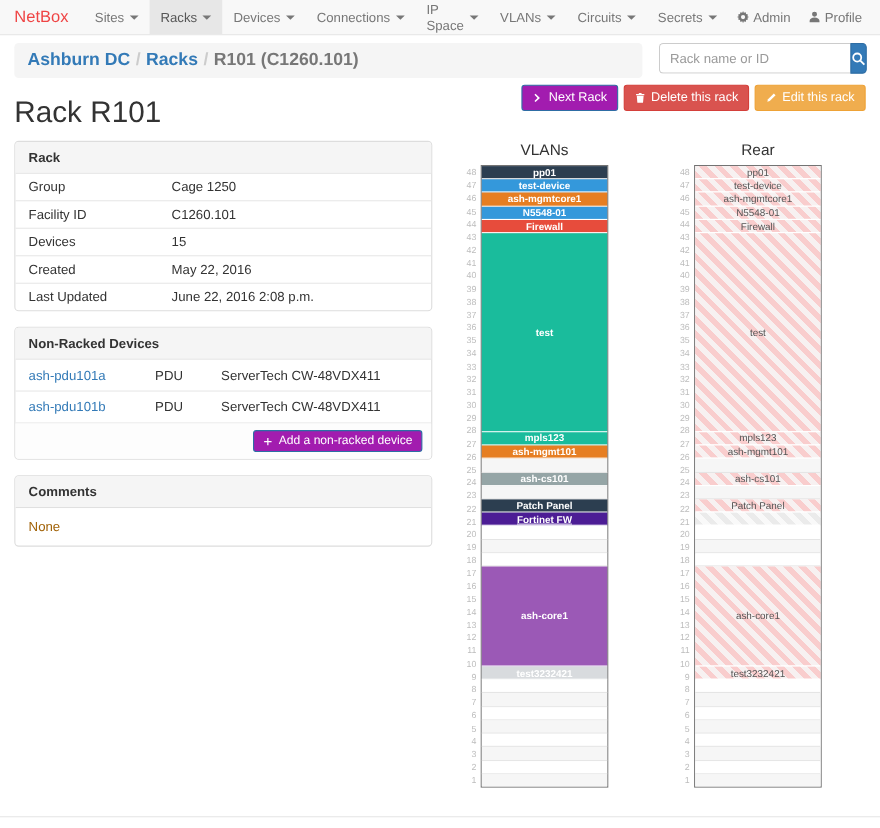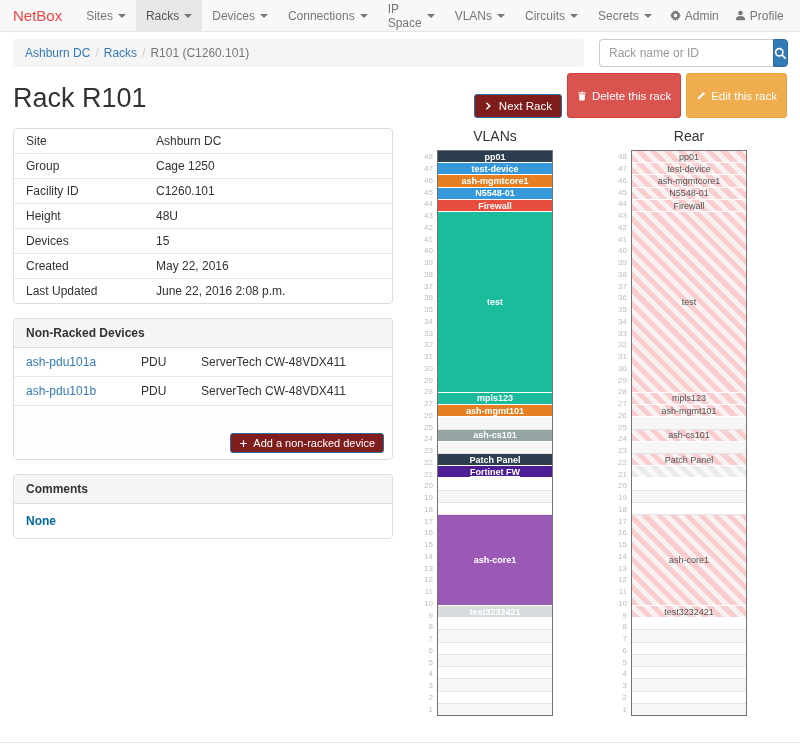--- a/index.html
+++ b/index.html
@@ -44,21 +44,21 @@
     border-left: 4px solid transparent; border-right: 4px solid transparent;
     border-top: 4px solid #777;
   }
   .icon { display: inline-flex; align-items: center; }
   .icon svg { display: block; }
 
   
   .crumb-row { display: flex; margin: 7px 13px 0 13px; align-items: flex-start; }
   .breadcrumb {
     flex: 1; background: #f5f5f5; border-radius: 4px;
-    padding: 7px 12px; font-size: 12px; color: #777;
+    padding: 7px 12px; font-size: 16px; color: #777; font-weight: bold;
   }
   .breadcrumb .sep { color: #ccc; padding: 0 5px; }
   .search-form { display: flex; width: 188px; margin-left: 15px; }
   .search-form input {
     flex: 1; height: 28px; border: 1px solid #ccc;
     border-right: none; border-radius: 4px 0 0 4px;
     padding: 0 9px; font-size: 12px; color: #555; outline: none;
     font-family: inherit;
   }
   .search-form input::placeholder { color: #9a9a9a; }
@@ -72,21 +72,21 @@
   
   .title-row { margin: 4px 13px 0 13px; display: flex; align-items: flex-start; }
   h1.page-title { font-size: 27px; font-weight: 500; color: #333; margin-top: 12px; }
   .title-buttons { margin-left: auto; display: flex; gap: 5px; margin-top: 2px; }
   .btn {
     display: inline-flex; align-items: center; gap: 5px;
     font-size: 11.5px; color: #fff; padding: 5px 9px;
     border-radius: 3px; border: 1px solid transparent; cursor: pointer;
     font-family: inherit;
   }
-  .btn-primary { background: #7f1d1d; border-color: #2e6da4; margin-top: 21px; }
+  .btn-primary { background: #a21caf; border-color: #2e6da4; }
   .btn-warning { background: #f0ad4e; border-color: #eea236; }
   .btn-danger  { background: #d9534f; border-color: #d43f3a; }
   .btn-xs { font-size: 11px; padding: 3px 8px; }
 
   
   .main { display: flex; margin: 10px 13px 0 13px; align-items: flex-start; }
   .left-col { width: 380px; flex: 0 0 380px; }
 
   .panel { border: 1px solid #ddd; border-radius: 4px; margin-bottom: 14px; background: #fff; }
   .panel-heading {
@@ -96,21 +96,21 @@
   }
   .attr-row { display: flex; padding: 5px 12px; border-bottom: 1px solid #e8e8e8; min-height: 21px; align-items: center; }
   .attr-row:last-child { border-bottom: none; }
   .attr-label { flex: 0 0 130px; color: #333; }
   .attr-value { color: #333; }
 
   .nr-row { display: flex; padding: 7px 12px; border-bottom: 1px solid #e8e8e8; }
   .nr-name { flex: 0 0 115px; }
   .nr-type { flex: 0 0 60px; }
   .panel-footer { padding: 6px 8px; text-align: right; background: #fdfdfd; border-radius: 0 0 3px 3px; }
-  .panel-body { padding: 10px 12px; color: #0369a1; font-weight: bold; }
+  .panel-body { padding: 10px 12px; color: #a16207; }
 
   
   .elevations { display: flex; margin-left: 26px; gap: 60px; }
   .elevation { width: 134px; }
   .elev-title { text-align: center; font-size: 14px; color: #333; margin: 0 0 6px 18px; }
   .rack-wrap { display: flex; }
   .unit-numbers {
     width: 18px; display: flex; flex-direction: column;
     height: 566px; padding: 1px 4px 1px 0;
   }
@@ -287,36 +287,29 @@
         </span>
       <span>Edit this rack</span>
     </button>
   </div>
 </div>
 
 <div class="main">
   <div class="left-col">
 
     <div class="panel">
+      <div class="panel-heading">Rack</div>
       <div id="rack-attrs">
-          <div class="attr-row">
-            <div class="attr-label">Site</div>
-            <a class="attr-value link">Ashburn DC</a>
-          </div>
           <div class="attr-row">
             <div class="attr-label">Group</div>
             <a class="attr-value link">Cage 1250</a>
           </div>
           <div class="attr-row">
             <div class="attr-label">Facility ID</div>
             <div class="attr-value">C1260.101</div>
-          </div>
-          <div class="attr-row">
-            <div class="attr-label">Height</div>
-            <div class="attr-value">48U</div>
           </div>
           <div class="attr-row">
             <div class="attr-label">Devices</div>
             <a class="attr-value link">15</a>
           </div>
           <div class="attr-row">
             <div class="attr-label">Created</div>
             <div class="attr-value">May 22, 2016</div>
           </div>
           <div class="attr-row">

